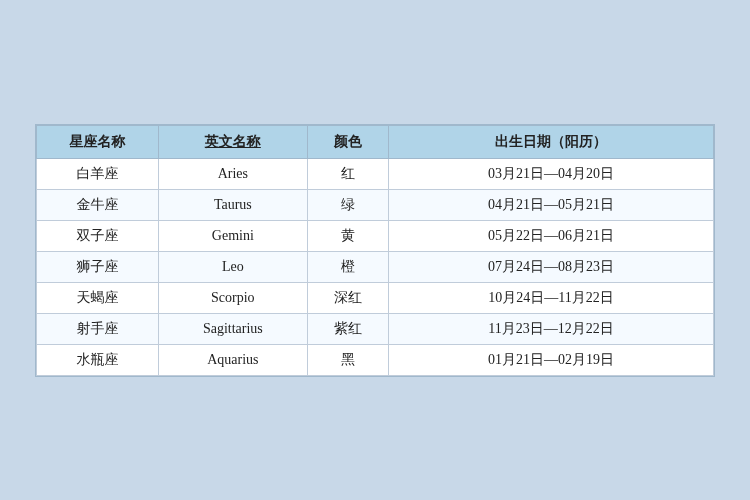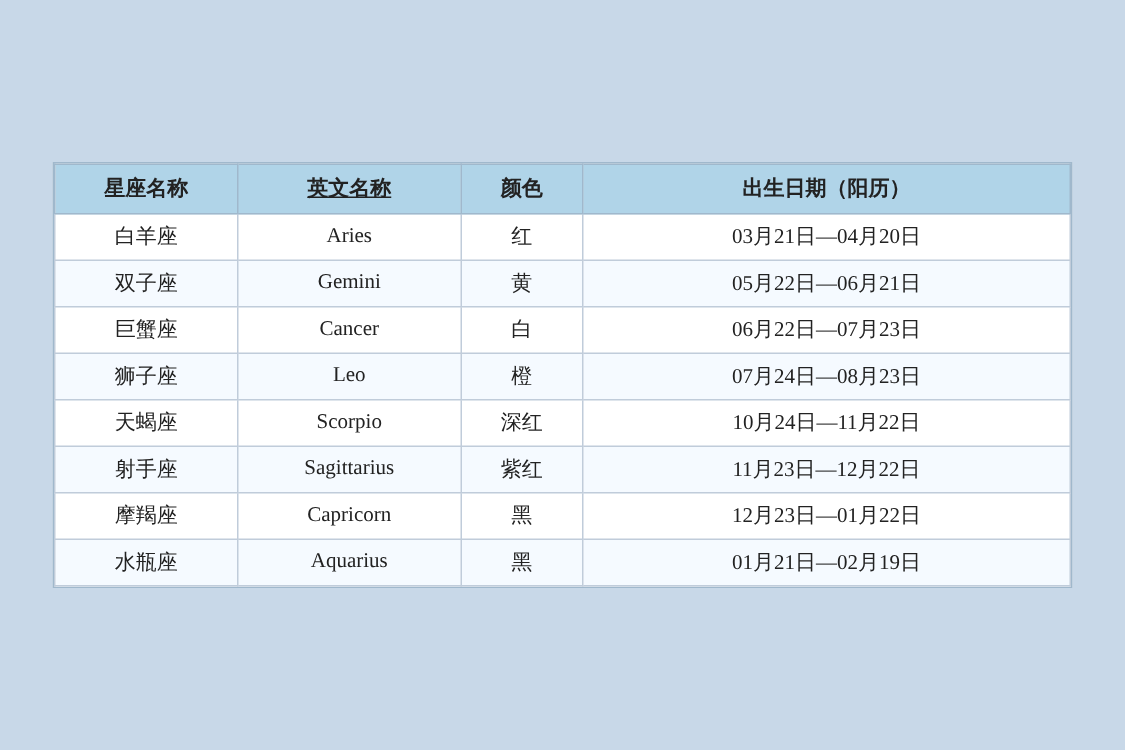--- a/index.html
+++ b/index.html
@@ -65,56 +65,50 @@
       </tr>
     </thead>
     <tbody id="table-body">
     <tr>
           <td>白羊座</td>
           <td>Aries</td>
           <td>红</td>
           <td>03月21日—04月20日</td>
         </tr>
         <tr>
+          <td>金牛座</td>
+          <td>Taurus</td>
+          <td>绿</td>
+          <td>04月21日—05月21日</td>
+        </tr>
+        <tr>
           <td>双子座</td>
           <td>Gemini</td>
           <td>黄</td>
           <td>05月22日—06月21日</td>
-        </tr>
-        <tr>
-          <td>巨蟹座</td>
-          <td>Cancer</td>
-          <td>白</td>
-          <td>06月22日—07月23日</td>
         </tr>
         <tr>
           <td>狮子座</td>
           <td>Leo</td>
           <td>橙</td>
           <td>07月24日—08月23日</td>
         </tr>
         <tr>
           <td>天蝎座</td>
           <td>Scorpio</td>
           <td>深红</td>
           <td>10月24日—11月22日</td>
         </tr>
         <tr>
           <td>射手座</td>
           <td>Sagittarius</td>
           <td>紫红</td>
           <td>11月23日—12月22日</td>
         </tr>
         <tr>
-          <td>摩羯座</td>
-          <td>Capricorn</td>
-          <td>黑</td>
-          <td>12月23日—01月22日</td>
-        </tr>
-        <tr>
           <td>水瓶座</td>
           <td>Aquarius</td>
           <td>黑</td>
           <td>01月21日—02月19日</td>
         </tr>
       </tbody>
   </table>
 </div>
 
 </body></html>

